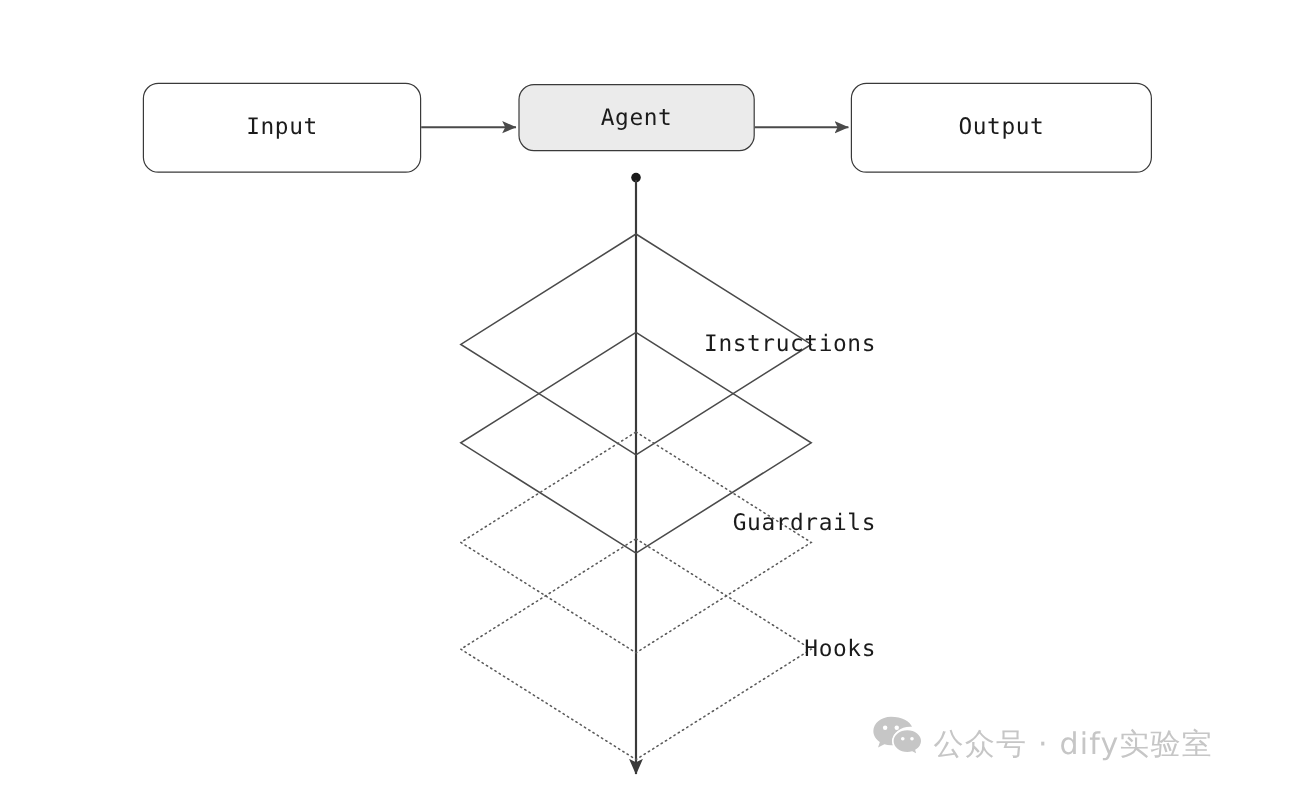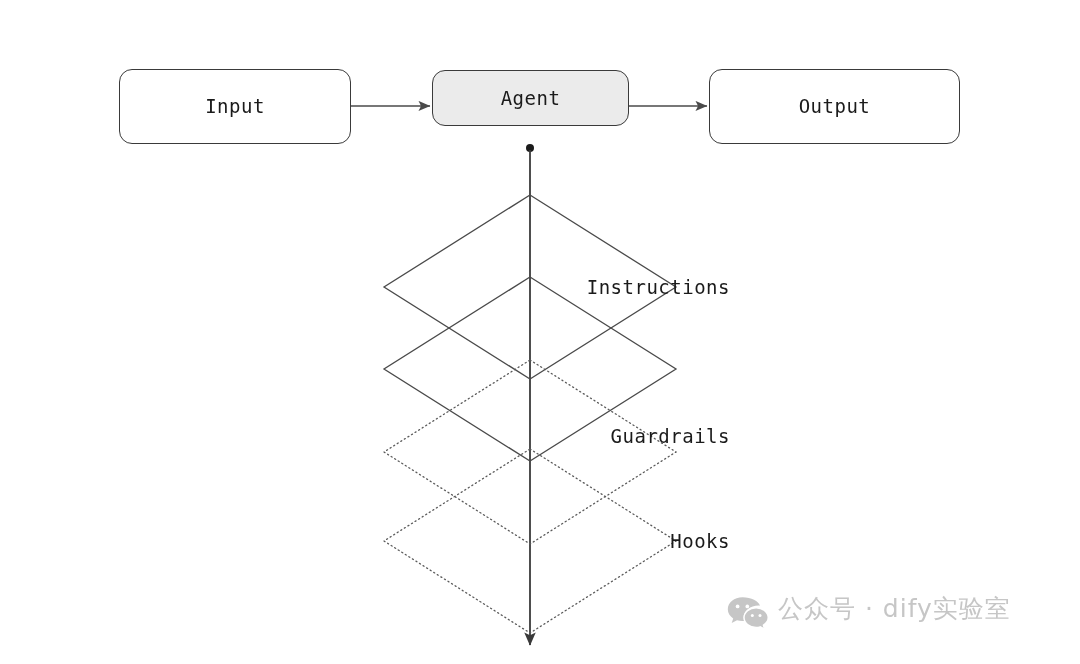--- a/index.html
+++ b/index.html
@@ -59,21 +59,21 @@
     line-height: 1;
     transform: translate(-50%, -50%);
   }
 
   
   #watermark {
     position: absolute;
     left: 727px;
     top: 596px;
     display: flex;
-    align-items: flex-start;
+    align-items: flex-end;
     gap: 9px;
     color: #c6c6c6;
   }
   #watermark .wm-text {
     font-family: "DejaVu Sans", "Liberation Sans", sans-serif;
     font-size: 25px;
     color: #c6c6c6;
     letter-spacing: 1px;
     white-space: nowrap;
     line-height: 1;

